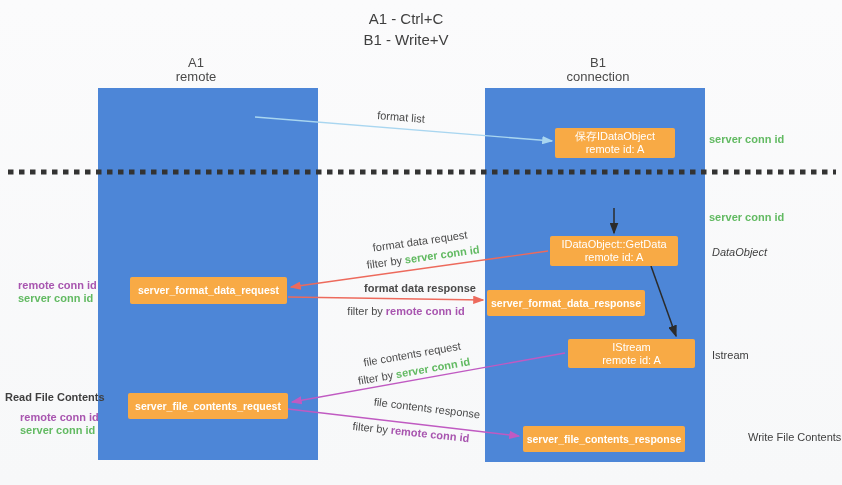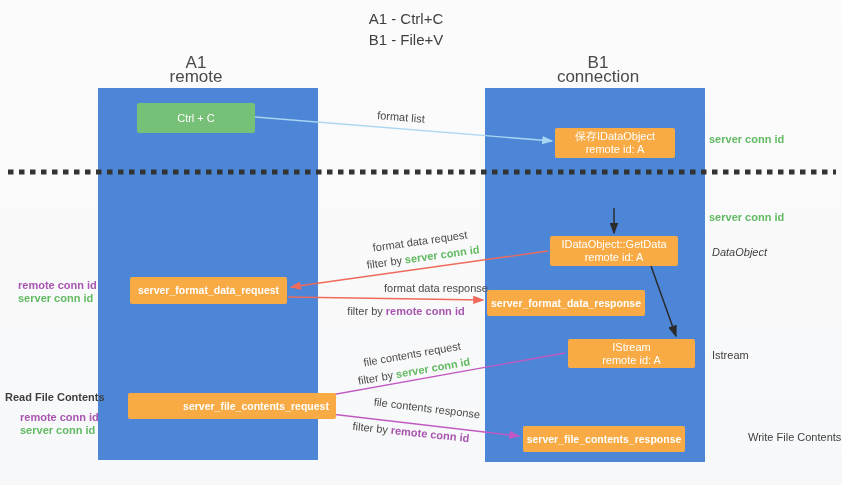--- a/index.html
+++ b/index.html
@@ -8,21 +8,21 @@
     background:linear-gradient(#fbfbfc,#f7f8f9);
     font-family:"Liberation Sans", sans-serif;
     overflow:hidden;
   }
   .title {
     position:absolute; left:300px; top:8px; width:212px;
     text-align:center; font-size:15px; line-height:21px; color:#3f3f3f;
   }
   .lane-header {
     position:absolute; width:120px; text-align:center;
-    font-size:17px; line-height:14px; color:#4a4a4a;
+    font-size:13px; line-height:14px; color:#4a4a4a;
   }
   .lifeline { position:absolute; background:#4d86d7; }
   #lifeline-left  { left:98px;  top:88px; width:220px; height:372px; }
   #lifeline-right { left:485px; top:88px; width:220px; height:374px; }
   svg.arrows { position:absolute; left:0; top:0; pointer-events:none; }
   .node {
     position:absolute; display:flex; flex-direction:column;
     align-items:center; justify-content:center;
     color:#fff; text-align:center; border-radius:2px;
     font-size:11px; line-height:13px; white-space:nowrap;
@@ -39,21 +39,21 @@
   .tag-purple { color:#a855af; font-weight:bold; }
   .filter-prefix { margin-right:3px; color:#4a4a4a; }
 </style>
 </head>
 <body>
 
 <div class="canvas">
 
   <div class="title">
     <div>A1 - Ctrl+C</div>
-    <div>B1 - File+V</div>
+    <div>B1 - Write+V</div>
   </div>
 
   <div class="lane-header" style="left:136px; top:56px;">
     <div>A1</div>
     <div>remote</div>
   </div>
   <div class="lane-header" style="left:538px; top:56px;">
     <div>B1</div>
     <div>connection</div>
   </div>
@@ -79,23 +79,20 @@
     <line x1="8" y1="172" x2="836" y2="172" stroke="#333" stroke-width="5" stroke-dasharray="5.5 5.5"></line>
     <line x1="255" y1="117" x2="552" y2="141" stroke="#a9d6f0" stroke-width="1.4" marker-end="url(#m-blue)"></line>
     <line x1="614" y1="208" x2="614" y2="233" stroke="#2b2b2b" stroke-width="1.5" marker-end="url(#m-black)"></line>
     <line x1="651" y1="266" x2="676" y2="336" stroke="#2b2b2b" stroke-width="1.5" marker-end="url(#m-black)"></line>
     <line x1="548" y1="251" x2="291" y2="287" stroke="#ed6a5c" stroke-width="1.4" marker-end="url(#m-red)"></line>
     <line x1="288" y1="297" x2="483" y2="300" stroke="#ed6a5c" stroke-width="1.4" marker-end="url(#m-red)"></line>
     <line x1="565" y1="353" x2="292" y2="402" stroke="#c05ac2" stroke-width="1.4" marker-end="url(#m-mag)"></line>
     <line x1="288" y1="409" x2="519" y2="436" stroke="#c05ac2" stroke-width="1.4" marker-end="url(#m-mag)"></line>
   </svg>
 
-  <div class="node green" style="left:137px; top:103px; width:118px; height:30px;">
-    <div>Ctrl + C</div>
-  </div>
 
   <div class="node orange" style="left:555px; top:128px; width:120px; height:30px;">
     <div>保存IDataObject</div>
     <div>remote id: A</div>
   </div>
 
 
   <div class="node orange" style="left:550px; top:236px; width:128px; height:30px;">
     <div>IDataObject::GetData</div>
     <div>remote id: A</div>
@@ -107,36 +104,36 @@
 
   <div class="node orange small" style="left:487px; top:290px; width:158px; height:26px;">
     <div>server_format_data_response</div>
   </div>
 
   <div class="node orange" style="left:568px; top:339px; width:127px; height:29px;">
     <div>IStream</div>
     <div>remote id: A</div>
   </div>
 
-  <div class="node orange small" style="left:128px; top:393px; width:160px; height:26px;padding-left:48px;">
+  <div class="node orange small" style="left:128px; top:393px; width:160px; height:26px;">
     <div>server_file_contents_request</div>
   </div>
 
   <div class="node orange small" style="left:523px; top:426px; width:162px; height:26px;">
     <div>server_file_contents_response</div>
   </div>
 
   <div class="alabel rot" style="left:401px; top:117px; transform:translate(-50%,-50%) rotate(4.5deg);">format list</div>
 
   <div class="alabel rot" style="left:420px; top:241px; transform:translate(-50%,-50%) rotate(-8deg);">format data request</div>
   <div class="alabel rot" style="left:423px; top:257px; transform:translate(-50%,-50%) rotate(-8deg);">
     <span class="filter-prefix">filter by</span><span class="tag-green">server conn id</span>
   </div>
 
-  <div class="alabel" style="left:436px; top:288px; transform:translate(-50%,-50%);">format data response</div>
+  <div class="alabel" style="left:420px; top:288px; transform:translate(-50%,-50%);font-weight:bold;">format data response</div>
   <div class="alabel" style="left:406px; top:311px; transform:translate(-50%,-50%);">
     <span class="filter-prefix">filter by</span><span class="tag-purple">remote conn id</span>
   </div>
 
   <div class="alabel rot" style="left:412px; top:354px; transform:translate(-50%,-50%) rotate(-10deg);">file contents request</div>
   <div class="alabel rot" style="left:414px; top:371px; transform:translate(-50%,-50%) rotate(-10deg);">
     <span class="filter-prefix">filter by</span><span class="tag-green">server conn id</span>
   </div>
 
   <div class="alabel rot" style="left:427px; top:408px; transform:translate(-50%,-50%) rotate(7deg);">file contents response</div>

